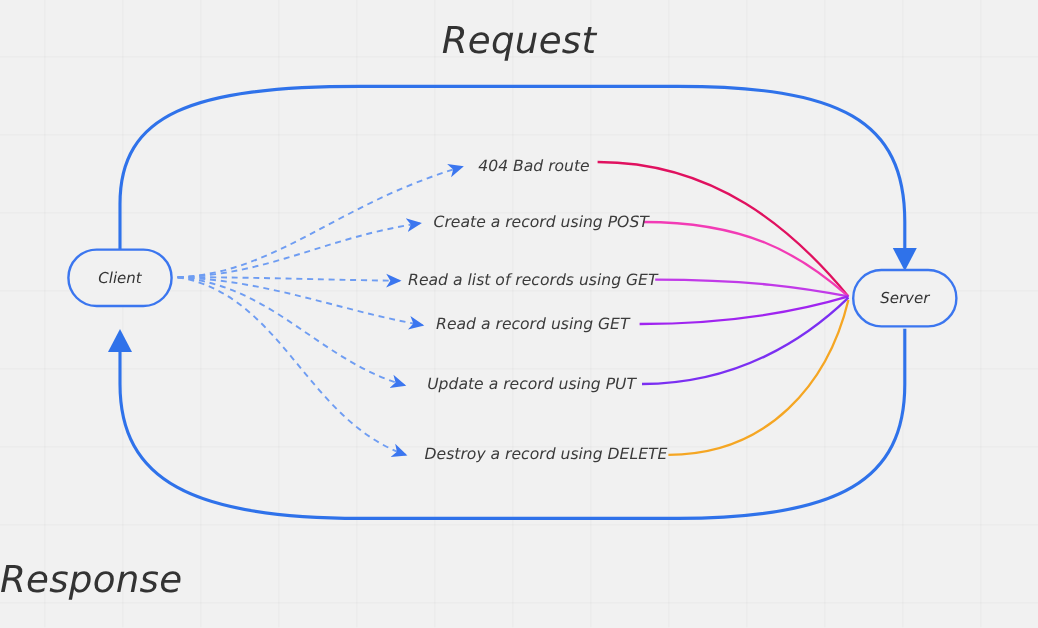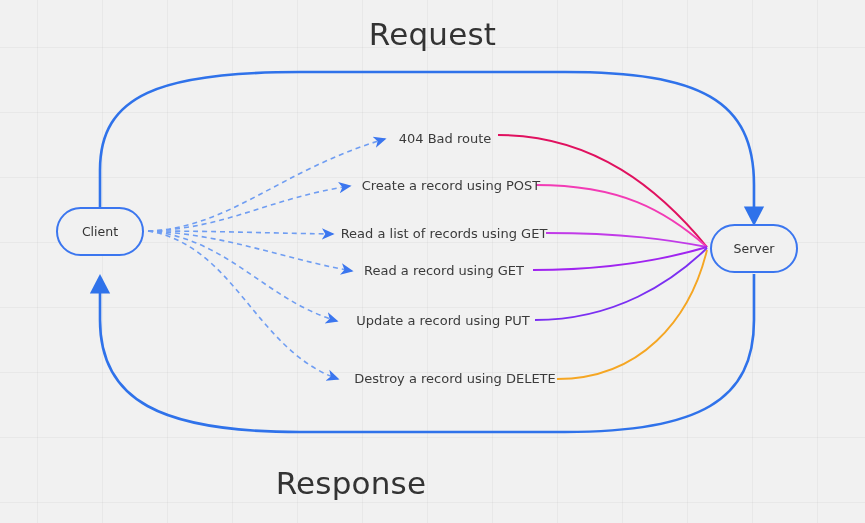--- a/index.html
+++ b/index.html
@@ -12,37 +12,38 @@
     width: 865px;
     height: 523px;
     background-color: #f1f1f1;
     background-image:
       linear-gradient(to right, rgba(0,0,0,0.035) 1px, transparent 1px),
       linear-gradient(to bottom, rgba(0,0,0,0.035) 1px, transparent 1px);
     background-size: 65px 65px;
     background-position: -28px -18px;
     overflow: hidden;
     font-family: "DejaVu Sans", "Liberation Sans", sans-serif;
+    font-style: italic;
   }
   #diagram-svg {
     position: absolute;
     inset: 0;
     width: 865px;
     height: 523px;
   }
   .loop-title {
     position: absolute;
     font-size: 31px;
     color: #333333;
     font-family: "DejaVu Sans", "Liberation Sans", sans-serif;
     white-space: nowrap;
     letter-spacing: 0.2px;
   }
   #title-request { left: 0; top: 16px; width: 865px; text-align: center; }
-  #title-response { left: 0; top: 465px; width: 702px; text-align: center; }
+  #title-response { left: 0; top: 465px; width: 702px; }
 
   .node-label {
     font-size: 12.5px;
     fill: #333333;
     font-family: "DejaVu Sans", "Liberation Sans", sans-serif;
     text-anchor: middle;
     dominant-baseline: middle;
   }
   .edge-label {
     font-size: 13px;

